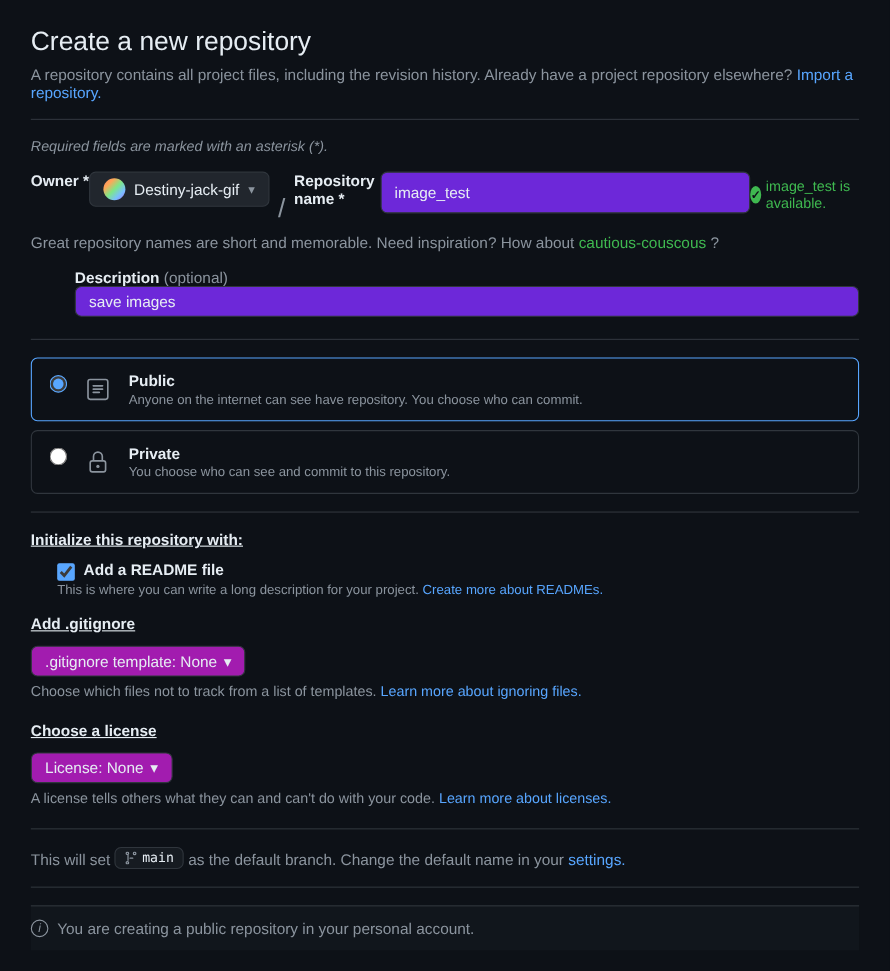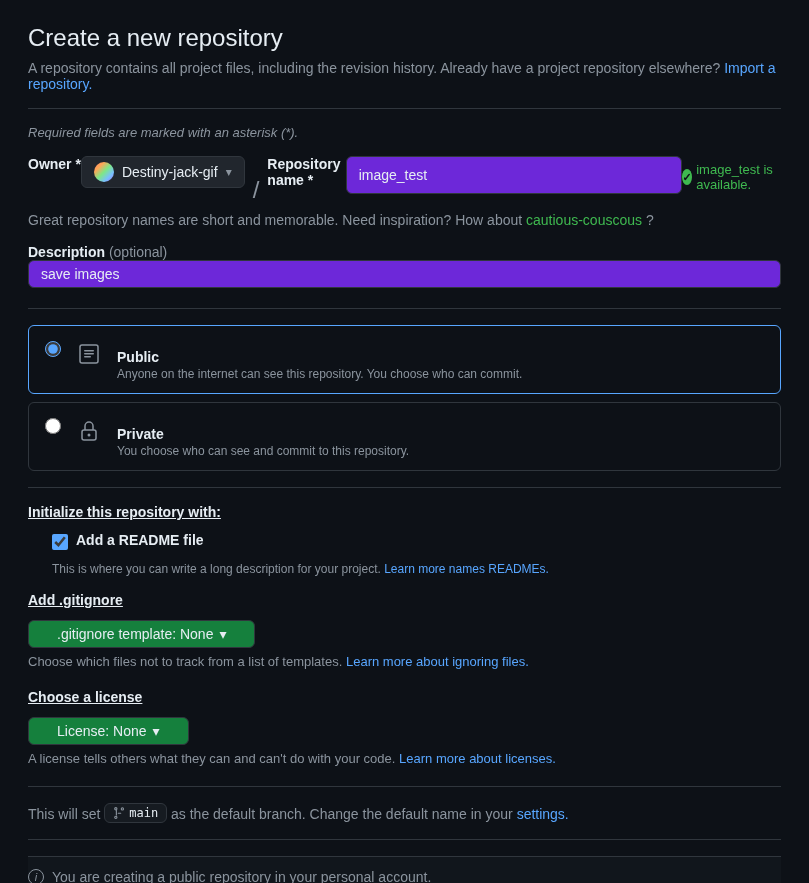--- a/index.html
+++ b/index.html
@@ -133,20 +133,21 @@
       color: #8b949e;
       font-size: 14px;
       margin: 10px 0 16px 0;
     }
     .suggestion-link {
       color: #3fb950;
       text-decoration: none;
     }
     .description-section {
       margin-bottom: 20px;
+      margin-left: 40px;
     }
     .description-input {
       width: 100%;
     }
     .radio-group {
       margin: 16px 0;
     }
     .radio-option {
       display: flex;
       align-items: flex-start;
@@ -177,38 +178,37 @@
       flex-shrink: 0;
     }
     .radio-content {
       flex: 1;
     }
     .radio-title {
       font-size: 14px;
       font-weight: 600;
       color: #e6edf3;
       margin-bottom: 2px;
-      margin-top: 11px;
     }
     .radio-desc {
       font-size: 12px;
       color: #8b949e;
     }
     .section-title {
       font-size: 14px;
       font-weight: 600;
       color: #e6edf3;
       margin-bottom: 12px;
       text-decoration: underline;
     }
     .checkbox-row {
       display: flex;
       align-items: flex-start;
       gap: 8px;
-      margin-bottom: 12px;
+      margin-bottom: 1px;
       padding-left: 24px;
     }
     .checkbox-input {
       width: 16px;
       height: 16px;
       accent-color: #58a6ff;
       cursor: pointer;
       margin-top: 2px;
       flex-shrink: 0;
     }
@@ -225,24 +225,24 @@
     }
     .gitignore-section {
       margin-bottom: 20px;
     }
     .license-section {
       margin-bottom: 20px;
     }
     .dropdown-btn {
       display: flex;
       align-items: center;
-      background-color: #15803d;
+      background-color: #a21caf;
       border: 1px solid #30363d;
       border-radius: 6px;
-      padding: 5px 28px;
+      padding: 5px 12px;
       cursor: pointer;
       color: #e6edf3;
       font-size: 14px;
       gap: 6px;
     }
     .branch-info {
       font-size: 14px;
       color: #8b949e;
       margin-bottom: 16px;
     }
@@ -349,21 +349,21 @@
       <div class="radio-icon">
         <svg width="24" height="24" viewBox="0 0 24 24" fill="none">
           <rect x="3" y="3" width="18" height="18" rx="2" stroke="#8b949e" stroke-width="1.5" fill="none"></rect>
           <rect x="7" y="8" width="10" height="1.5" rx="0.75" fill="#8b949e"></rect>
           <rect x="7" y="11" width="10" height="1.5" rx="0.75" fill="#8b949e"></rect>
           <rect x="7" y="14" width="7" height="1.5" rx="0.75" fill="#8b949e"></rect>
         </svg>
       </div>
       <div class="radio-content">
         <div class="radio-title">Public</div>
-        <div class="radio-desc">Anyone on the internet can see this repository. You choose who can commit.</div>
+        <div class="radio-desc">Anyone on the internet can see have repository. You choose who can commit.</div>
       </div>
     </div>
 
     <div class="radio-option">
       <input type="radio" class="radio-input" name="visibility" style="">
       <div class="radio-icon">
         <svg width="24" height="24" viewBox="0 0 24 24" fill="none">
           <rect x="5" y="11" width="14" height="10" rx="2" stroke="#8b949e" stroke-width="1.5" fill="none"></rect>
           <path d="M8 11V7a4 4 0 1 1 8 0v4" stroke="#8b949e" stroke-width="1.5" fill="none"></path>
           <circle cx="12" cy="16" r="1.5" fill="#8b949e"></circle>
@@ -379,21 +379,21 @@
   <hr class="divider">
 
   <div class="section-title">Initialize this repository with:</div>
 
   <div class="checkbox-row">
     <input type="checkbox" class="checkbox-input" checked="" style="">
     <span class="checkbox-label">Add a README file</span>
   </div>
   <div class="checkbox-desc">
     <span>This is where you can write a long description for your project.</span>
-    <a href="#" class="link">Learn more names READMEs.</a>
+    <a href="#" class="link">Create more about READMEs.</a>
   </div>
 
   <div class="gitignore-section">
     <div class="section-title">Add .gitignore</div>
     <button class="dropdown-btn">
       <span>.gitignore template: None</span>
       <span>▾</span>
     </button>
     <p style="font-size:13px; color:#8b949e; margin-top:6px;">
       <span>Choose which files not to track from a list of templates.</span>

